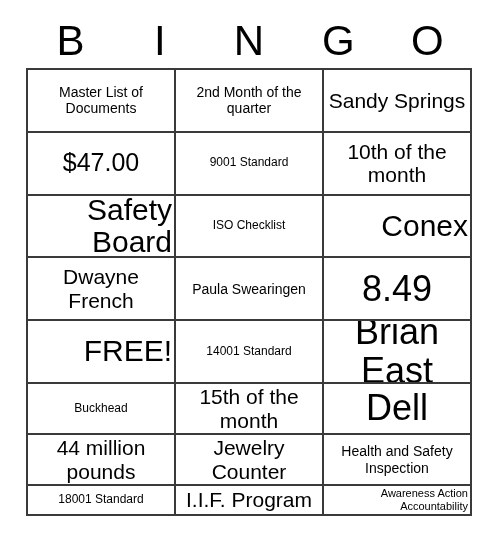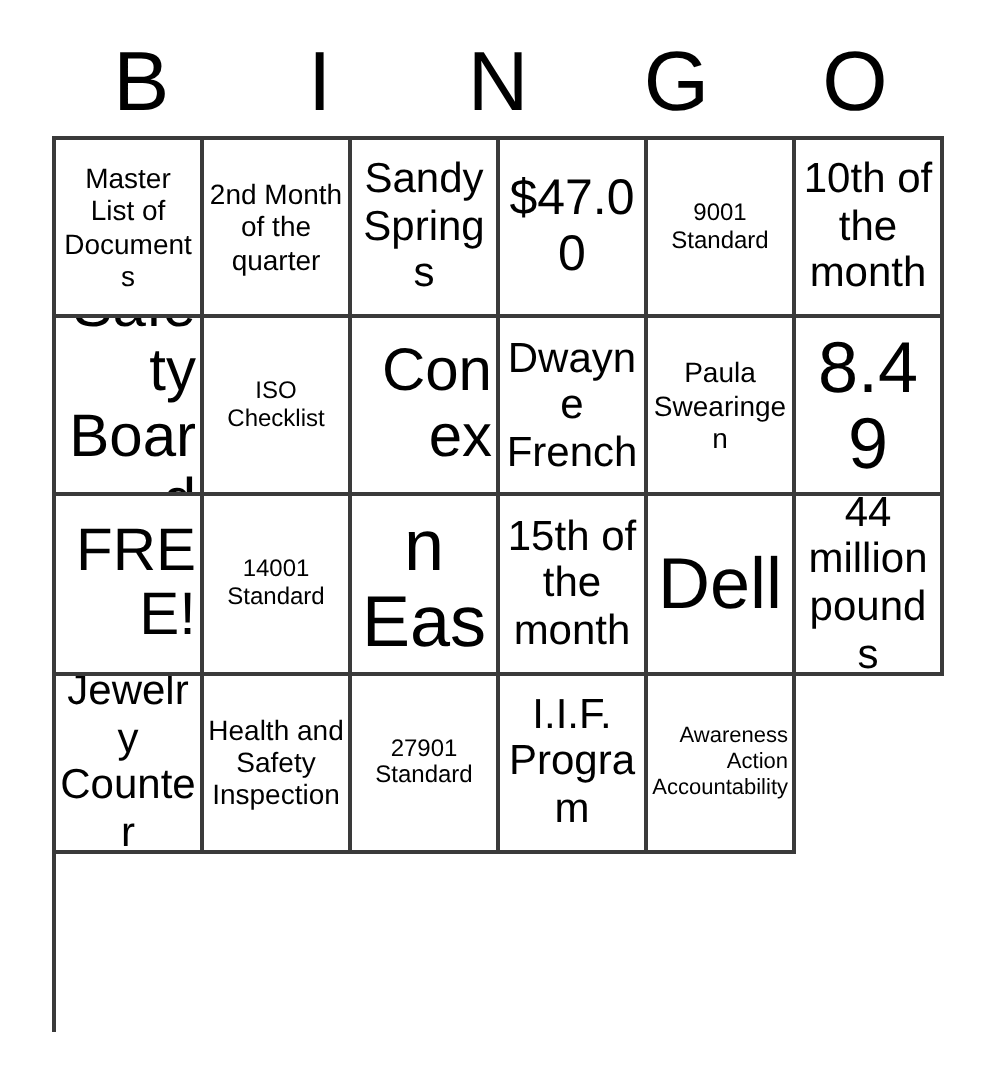--- a/index.html
+++ b/index.html
@@ -40,21 +40,21 @@
     letter-spacing: 0;
   }
   
   #grid {
     position: absolute;
     left: 26px;
     top: 68px;
     width: 446px;
     height: 448px;
     display: grid;
-    grid-template-columns: repeat(6, 1fr);
+    grid-template-columns: repeat(3, 1fr);
     grid-template-rows: repeat(5, 1fr);
     border-top: 2px solid #3a3a3a;
     border-left: 2px solid #3a3a3a;
     box-sizing: border-box;
     background: #ffffff;
   }
   .cell {
     border-right: 2px solid #3a3a3a;
     border-bottom: 2px solid #3a3a3a;
     box-sizing: border-box;
@@ -139,37 +139,40 @@
         <span class="cell-text fs-xxl">FREE!</span>
       </div>
     <div class="cell">
         <span class="cell-text fs-md">14001 Standard</span>
       </div>
     <div class="cell">
         <span class="cell-text fs-huge">Brian East</span>
       </div>
 
     <div class="cell">
+        <span class="cell-text fs-md">Buckhead</span>
+      </div>
+    <div class="cell">
         <span class="cell-text fs-lg">15th of the month</span>
       </div>
     <div class="cell">
         <span class="cell-text fs-huge">Dell</span>
       </div>
     <div class="cell">
         <span class="cell-text fs-lg">44 million pounds</span>
       </div>
     <div class="cell">
         <span class="cell-text fs-lg">Jewelry Counter</span>
       </div>
 
     <div class="cell">
         <span class="cell-text fs-sm">Health and Safety Inspection</span>
       </div>
     <div class="cell">
-        <span class="cell-text fs-md">27901 Standard</span>
+        <span class="cell-text fs-md">18001 Standard</span>
       </div>
     <div class="cell">
         <span class="cell-text fs-lg">I.I.F. Program</span>
       </div>
     <div class="cell">
         <span class="cell-text fs-xs">Awareness Action Accountability</span>
       </div>
 
   </div>
 </div>

